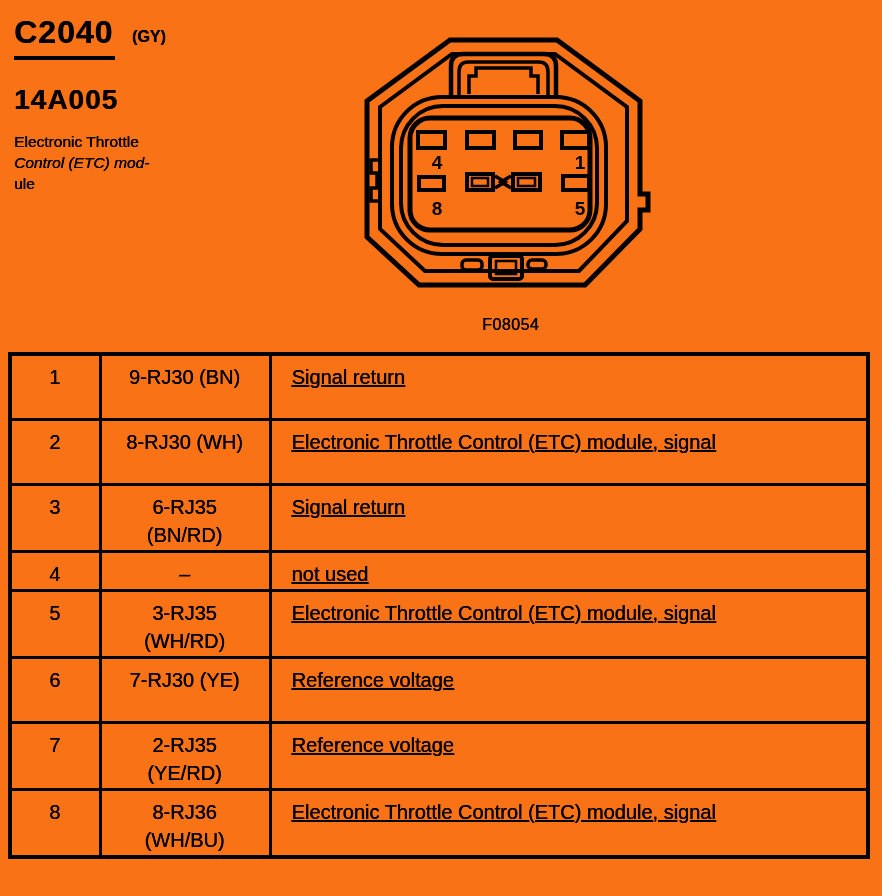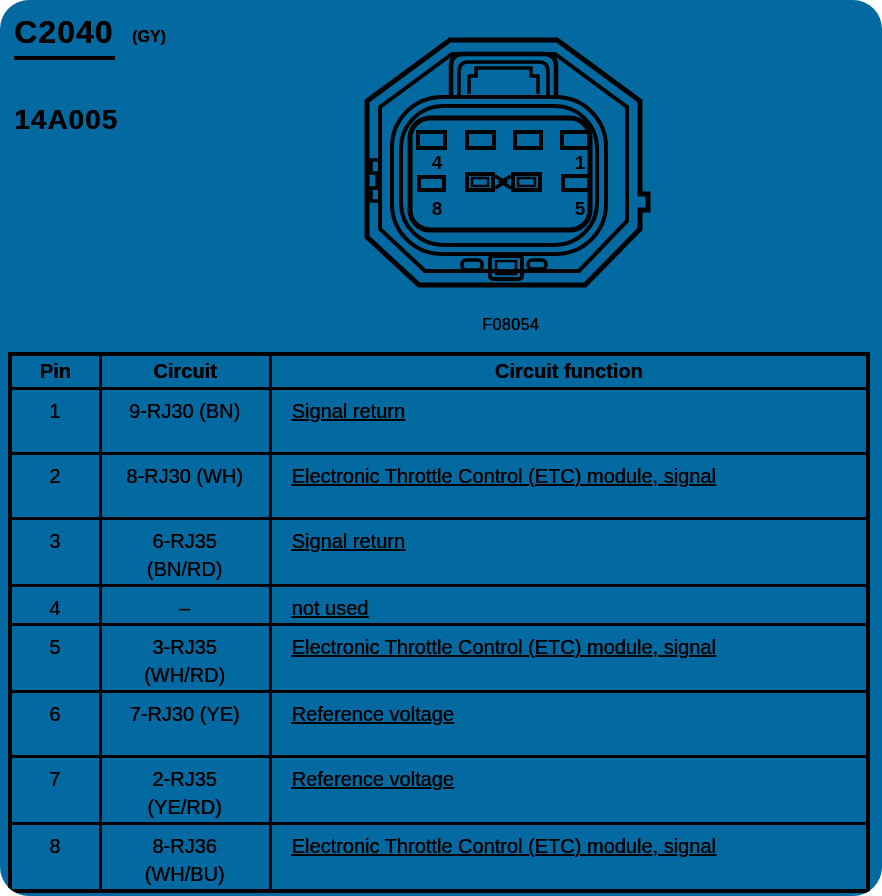--- a/index.html
+++ b/index.html
@@ -1,32 +1,32 @@
 <!DOCTYPE html>
 <html><head>
 <meta charset="utf-8">
 <style>
   html,body{margin:0;padding:0;background:#fff;}
   .page{
-    position:relative;width:882px;height:896px;background:#0369a1;
-    font-family:"Liberation Sans",sans-serif;color:#000;overflow:hidden;border-radius:29px;
+    position:relative;width:882px;height:896px;background:#f97316;
+    font-family:"Liberation Sans",sans-serif;color:#000;overflow:hidden;
   }
   
   .connector-id{
     position:absolute;left:14px;top:14px;font-size:32px;font-weight:bold;
     letter-spacing:1px;border-bottom:4px solid #000;padding:0 2px 5px 0;
     text-shadow:0.5px 0 0 currentColor;
   }
   .color-code{
     position:absolute;left:132px;top:28px;font-size:16px;font-weight:bold;
     text-shadow:0.3px 0 0 currentColor;
   }
   .part-number{
     position:absolute;left:14px;top:84px;font-size:28px;font-weight:bold;
-    letter-spacing:1px;text-shadow:0.5px 0 0 currentColor;margin-top:20px;
+    letter-spacing:1px;text-shadow:0.5px 0 0 currentColor;
   }
   .component-desc{
     position:absolute;left:14px;top:131px;font-size:15.5px;line-height:21px;
     text-shadow:0.4px 0 0 currentColor;
   }
   .component-desc .l2{font-style:italic;}
   
   .connector-figure{position:absolute;left:352px;top:8px;width:300px;height:292px;}
   .figure-caption{
     position:absolute;left:482px;top:316px;font-size:16px;letter-spacing:0.5px;
@@ -51,20 +51,25 @@
   .svgline{fill:none;stroke:#000;}
 </style>
 </head>
 <body>
 
 <div class="page">
 
   <div class="connector-id">C2040</div>
   <div class="color-code">(GY)</div>
   <div class="part-number">14A005</div>
+  <div class="component-desc">
+    <div class="l1">Electronic Throttle</div>
+    <div class="l2">Control (ETC) mod-</div>
+    <div class="l3">ule</div>
+  </div>
 
   <svg class="connector-figure" viewBox="0 0 300 292" xmlns="http://www.w3.org/2000/svg">
 
     <path class="svgline" stroke-width="5" d="M 15,93 L 98,32 H 205 L 288,93 V 186 L 296,186 V 202 L 288,202 V 221 L 233,277 H 67 L 15,229 Z"></path>
 
     <path class="svgline" stroke-width="4" d="M 28,99 L 100,46 H 203 L 275,99 V 213 L 227,263 H 73 L 28,221 Z"></path>
 
     <path class="svgline" stroke-width="3.5" d="M 28,152 H 19 V 165 H 25 V 180 H 19 V 193 H 28"></path>
 
     <path class="svgline" stroke-width="4.5" d="M 99,88 V 58 Q 99,46 111,46 H 192 Q 204,46 204,58 V 88"></path>
@@ -103,25 +108,20 @@
 
   <div class="figure-caption">F08054</div>
 
   <table class="pinout">
     <colgroup>
         <col class="c-pin">
         <col class="c-circuit">
         <col class="c-func">
       </colgroup>
     <tbody>
-        <tr>
-      <th>Pin</th>
-      <th>Circuit</th>
-      <th>Circuit function</th>
-    </tr>
     <tr class="h-std">
       <td class="pin-cell">1</td>
       <td class="circuit-cell">
         <div>9-RJ30 (BN)</div>
       </td>
       <td class="func-cell">Signal return</td>
     </tr>
     <tr class="h-std">
       <td class="pin-cell">2</td>
       <td class="circuit-cell">

